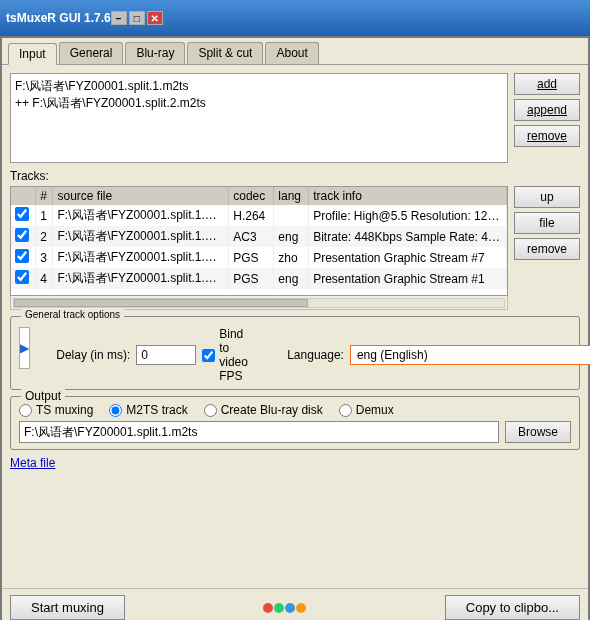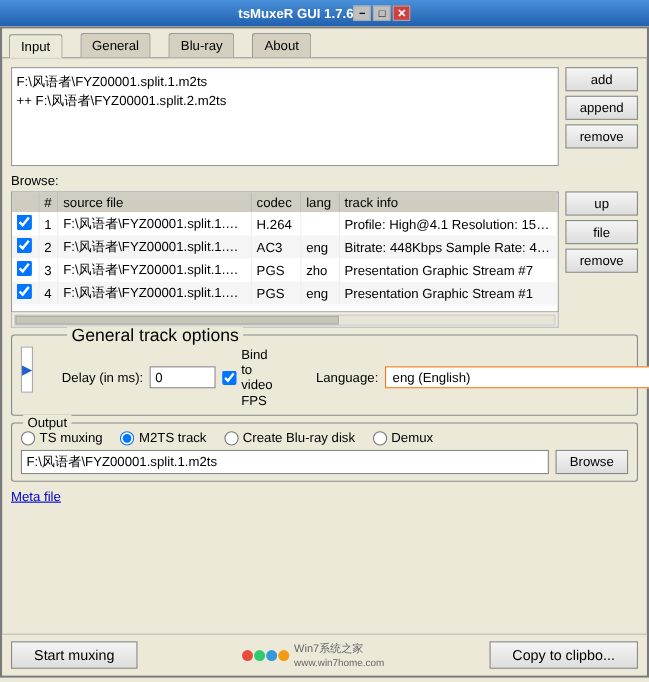--- a/index.html
+++ b/index.html
@@ -1,23 +1,23 @@
 <!DOCTYPE html>
 <html><head>
   <meta charset="utf-8">
   <style>
     * { box-sizing: border-box; margin: 0; padding: 0; font-family: 'Segoe UI', Tahoma, sans-serif; font-size: 12px; }
     body { width: 590px; height: 620px; background: #ece9d8; overflow: hidden; }
 
     .title-bar {
       background: linear-gradient(to bottom, #4a90d9 0%, #2060b0 100%);
-      height: 24px;
+      height: 36px;
       display: flex;
       align-items: center;
-      justify-content: center;
+      justify-content: flex-start;
       padding: 0 6px;
       color: white;
       font-weight: bold;
       font-size: 13px;
     }
     .title-bar-buttons { display: flex; gap: 2px; }
     .title-btn {
       width: 16px; height: 14px;
       border: 1px solid #aaa;
       display: flex; align-items: center; justify-content: center;
@@ -40,21 +40,21 @@
       padding: 4px 6px 0 6px;
       background: #ece9d8;
       border-bottom: 1px solid #999;
     }
     .tab {
       padding: 3px 10px;
       border: 1px solid #999;
       border-bottom: none;
       background: #d4cfbe;
       cursor: pointer;
-      margin-right: 16px;
+      margin-right: 2px;
       border-radius: 3px 3px 0 0;
     }
     .tab.active {
       background: #ece9d8;
       border-bottom: 1px solid #ece9d8;
       position: relative;
       top: 1px;
     }
 
     .content-area {
@@ -79,21 +79,21 @@
       overflow-y: auto;
       font-size: 12px;
       color: #000;
     }
 
     .input-section {
       display: flex;
       gap: 6px;
     }
     .input-text-area { flex: 1; display: flex; flex-direction: column; }
-    .input-buttons { display: flex; flex-direction: column; gap: 4px; }
+    .input-buttons { display: flex; flex-direction: column; gap: 4px; text-decoration: underline; }
     .btn {
       padding: 3px 12px;
       border: 1px solid #888;
       background: linear-gradient(to bottom, #f5f5f5, #ddd);
       cursor: pointer;
       font-size: 12px;
       min-width: 60px;
       text-align: center;
     }
 
@@ -140,22 +140,21 @@
       padding: 6px 8px;
       background: #ece9d8;
       position: relative;
     }
     .general-track-legend {
       position: absolute;
       top: -8px;
       left: 10px;
       background: #ece9d8;
       padding: 0 4px;
-      font-size: 16px;
-      margin-left: 40px;
+      font-size: 10px;
     }
 
     .general-track-inner {
       display: flex;
       align-items: flex-start;
       gap: 10px;
       margin-top: 4px;
     }
     .play-icon-box {
       width: 42px; height: 42px;
@@ -246,20 +245,21 @@
     <div class="title-btn" style="background:#d04040; color:white;">✕</div>
   </div>
 </div>
 
 <div class="window-body">
 
   <div class="tab-bar">
     <div class="tab active">Input</div>
     <div class="tab">General</div>
     <div class="tab">Blu-ray</div>
+    <div class="tab">Split &amp; cut</div>
     <div class="tab">About</div>
   </div>
 
   <div class="content-area">
 
     <div>
       <div class="input-section">
         <div class="input-text-area">
           <div class="input-files-area">
             <div>F:\风语者\FYZ00001.split.1.m2ts</div>
@@ -268,21 +268,21 @@
         </div>
         <div class="input-buttons">
           <button class="btn">add</button>
           <button class="btn">append</button>
           <button class="btn">remove</button>
         </div>
       </div>
     </div>
 
     <div class="tracks-section">
-      <div class="section-label">Browse:</div>
+      <div class="section-label">Tracks:</div>
       <div class="tracks-outer">
         <div class="tracks-table-col">
           <div class="tracks-table-wrap">
             <table>
               <thead>
                 <tr>
                   <th></th>
                   <th>#</th>
                   <th>source file</th>
                   <th>codec</th>
@@ -290,21 +290,21 @@
                   <th>track info</th>
                 </tr>
               </thead>
               <tbody id="tracks-tbody">
               <tr class="track-row">
       <td><input type="checkbox" class="track-checkbox" checked="" style=""></td>
       <td>1</td>
       <td style="max-width:160px; overflow:hidden; text-overflow:ellipsis;">F:\风语者\FYZ00001.split.1.m2ts</td>
       <td>H.264</td>
       <td></td>
-      <td style="max-width:180px; overflow:hidden; text-overflow:ellipsis;">Profile: High@4.1  Resolution: 157...</td>
+      <td style="max-width:180px; overflow:hidden; text-overflow:ellipsis;">Profile: High@5.5  Resolution: 128...</td>
     </tr>
                   <tr class="track-row">
       <td><input type="checkbox" class="track-checkbox" checked="" style=""></td>
       <td>2</td>
       <td style="max-width:160px; overflow:hidden; text-overflow:ellipsis;">F:\风语者\FYZ00001.split.1.m2ts</td>
       <td>AC3</td>
       <td>eng</td>
       <td style="max-width:180px; overflow:hidden; text-overflow:ellipsis;">Bitrate: 448Kbps Sample Rate: 48...</td>
     </tr>
                   <tr class="track-row">
@@ -400,18 +400,17 @@
 
   <div class="bottom-bar">
     <button class="bottom-btn">Start muxing</button>
     <div class="win7-logo">
       <div class="win7-circles">
         <div class="circle" style="background:#e74c3c;"></div>
         <div class="circle" style="background:#2ecc71;"></div>
         <div class="circle" style="background:#3498db;"></div>
         <div class="circle" style="background:#f39c12;"></div>
       </div>
-      <span style="font-size:10px; color:#666;">Win7系统之家<br><span style="font-size:9px;">www.win7home.com</span></span>
     </div>
     <button class="bottom-btn">Copy to clipbo...</button>
   </div>
 
 </div>
 
 </body></html>

